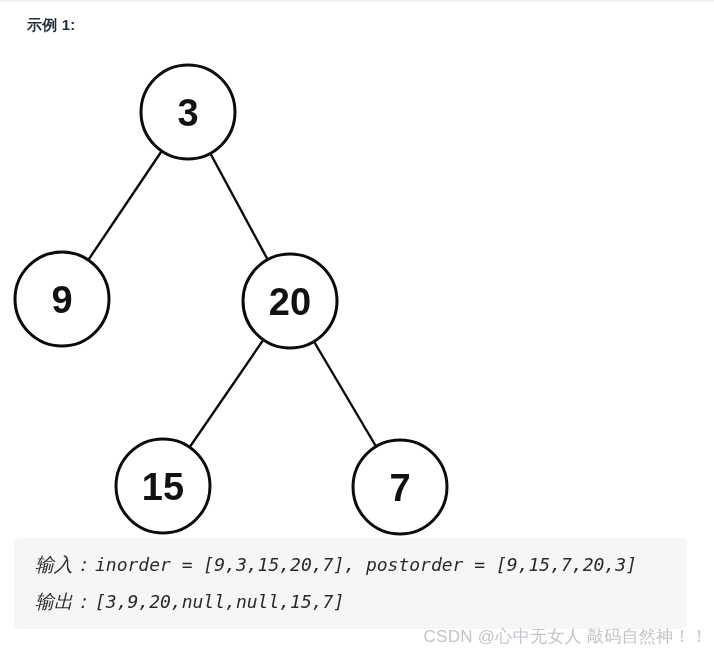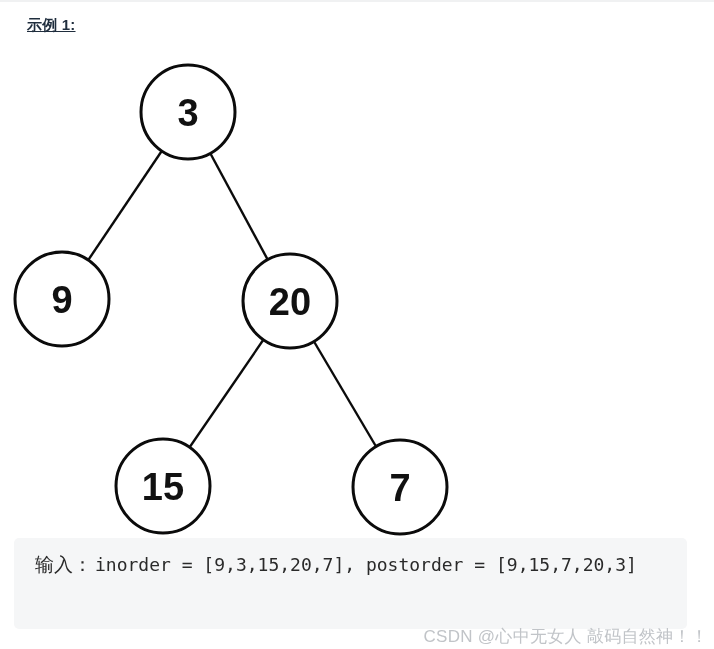--- a/index.html
+++ b/index.html
@@ -17,21 +17,20 @@
     width: 714px; height: 2px;
     background: #f0f1f2;
   }
   .page-title {
     position: absolute;
     left: 27px; top: 16px;
     font-size: 15px;
     font-weight: bold;
     color: #1f2d3d;
     letter-spacing: 0.2px;
-    text-decoration: underline;
   }
   .tree-svg {
     position: absolute;
     left: 0; top: 50px;
     width: 470px; height: 490px;
   }
   .tree-edge {
     stroke: #0b0b0b;
     stroke-width: 2.4;
   }
@@ -54,20 +53,21 @@
     background: #f5f6f7;
     border-radius: 5px;
     padding: 8px 18px 0 21px;
     color: #2a2a2a;
     white-space: nowrap;
     overflow: hidden;
   }
   .code-line {
     line-height: 37px;
     height: 37px;
+    font-style: italic;
   }
   .cjk-label {
     font-family: "Liberation Serif", serif;
     font-size: 19px;
     margin-right: 3px;
   }
   .code-text {
     font-family: "DejaVu Sans Mono", monospace;
     font-size: 18px;
   }
@@ -109,15 +109,16 @@
     <text class="tree-node-value" x="163" y="450">15</text>
   </g>
   <g>
     <circle class="tree-node-circle" cx="400" cy="437" r="47"></circle>
     <text class="tree-node-value" x="400" y="451">7</text>
   </g>
 </svg>
 
 <div class="code-block">
   <div class="code-line"><span class="cjk-label">输入：</span><span class="code-text">inorder = [9,3,15,20,7], postorder = [9,15,7,20,3]</span></div>
+  <div class="code-line"><span class="cjk-label">输出：</span><span class="code-text">[3,9,20,null,null,15,7]</span></div>
 </div>
 
 <div class="watermark">CSDN @心中无女人 敲码自然神！！</div>
 
 </body></html>

